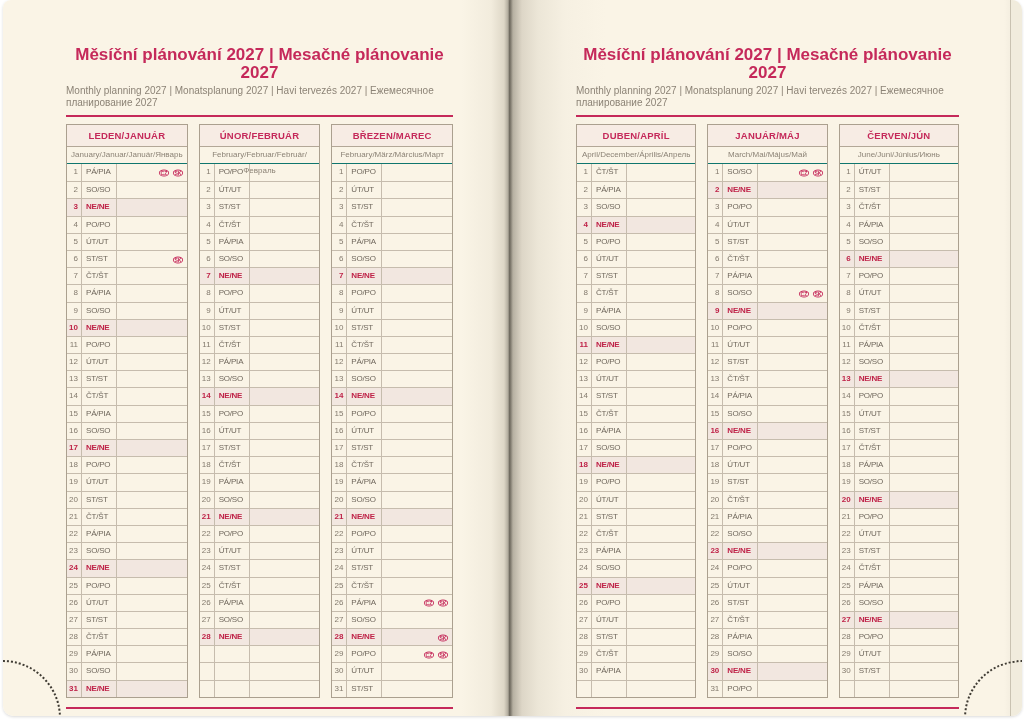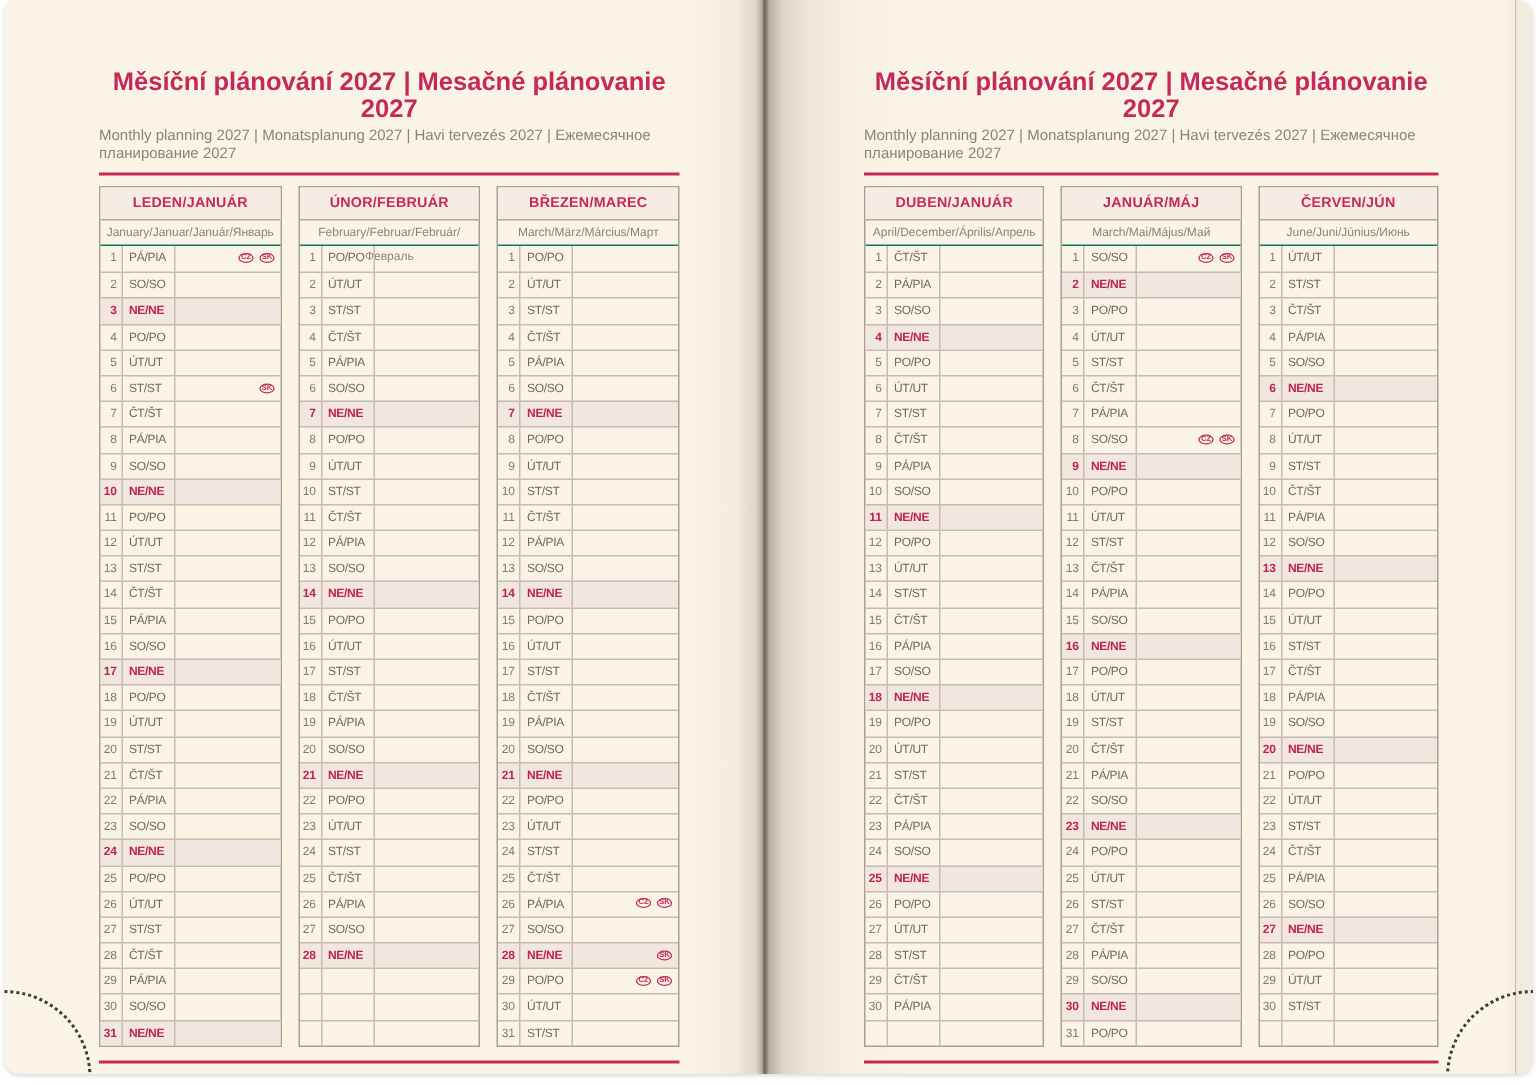--- a/index.html
+++ b/index.html
@@ -369,21 +369,21 @@
               </div>
               <div class="day-row">
                 <div class="c-num"></div>
                 <div class="c-day"></div>
                 <div class="c-note"></div>
               </div>
             </div>
         </div>
         <div class="month">
           <div class="t-head">BŘEZEN/MAREC</div>
-          <div class="t-sub">March/März/Március/Март</div>
+          <div class="t-sub">February/März/Március/Март</div>
           <div class="t-body">
               <div class="day-row">
                 <div class="c-num">1</div>
                 <div class="c-day">PO/PO</div>
                 <div class="c-note"></div>
               </div>
               <div class="day-row">
                 <div class="c-num">2</div>
                 <div class="c-day">ÚT/UT</div>
                 <div class="c-note"></div>
@@ -541,21 +541,21 @@
     <div class="arc bl"></div>
   </div>
 
   <div class="page right">
     <div class="content">
       <div class="title">Měsíční plánování 2027 | Mesačné plánovanie 2027</div>
       <div class="subtitle">Monthly planning 2027 | Monatsplanung 2027 | Havi tervezés 2027 | Ежемесячное планирование 2027</div>
       <div class="rule"></div>
       <div class="tables">
         <div class="month">
-          <div class="t-head">DUBEN/JANUÁR</div>
+          <div class="t-head">DUBEN/APRÍL</div>
           <div class="t-sub">April/December/Április/Апрель</div>
           <div class="t-body">
               <div class="day-row">
                 <div class="c-num">1</div>
                 <div class="c-day">ČT/ŠT</div>
                 <div class="c-note"></div>
               </div>
               <div class="day-row">
                 <div class="c-num">2</div>
                 <div class="c-day">PÁ/PIA</div>

